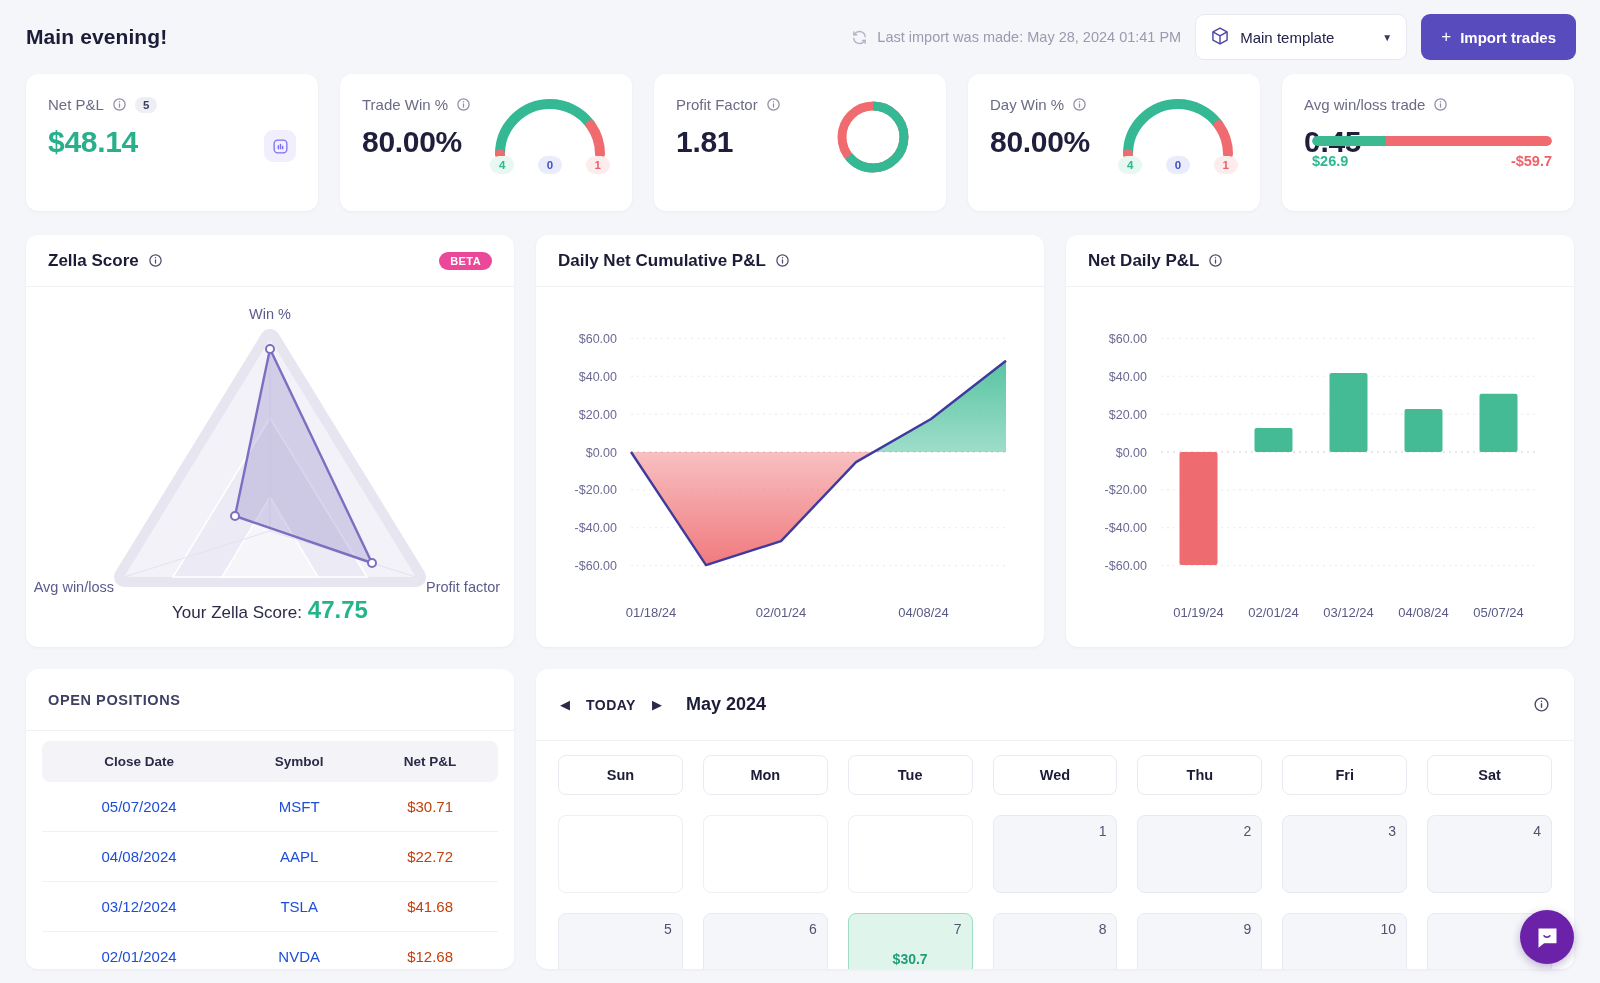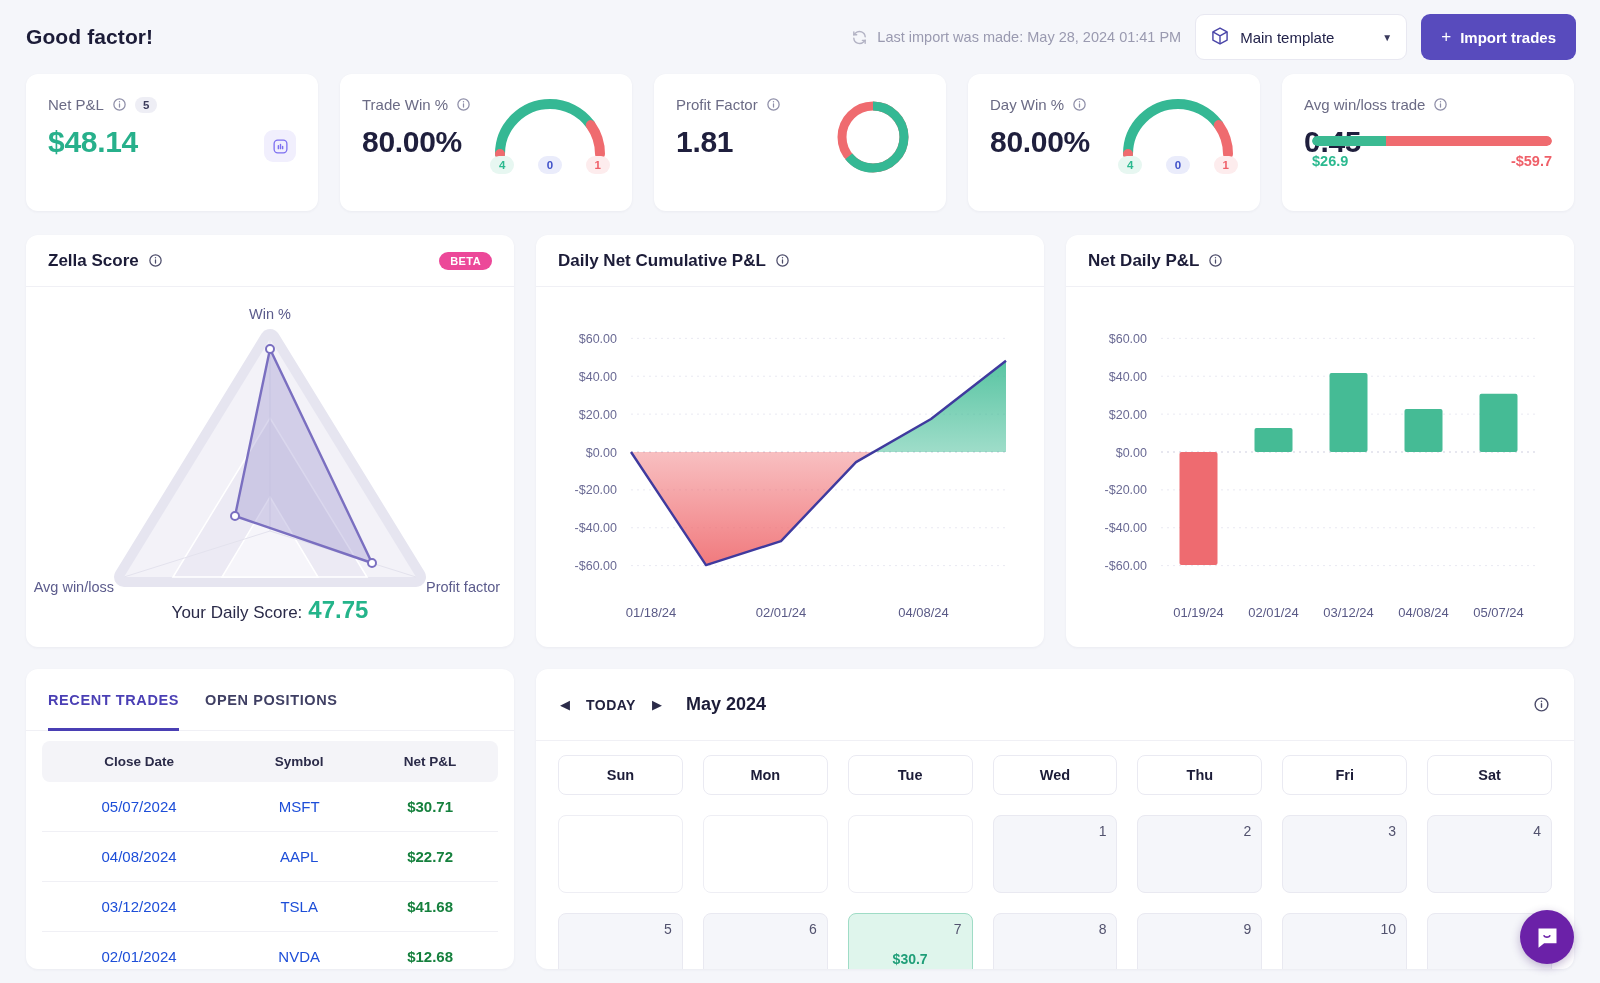--- a/index.html
+++ b/index.html
@@ -107,21 +107,21 @@
   table.trades th {
     background: #f4f4f8; font-size: 13.5px; font-weight: 700; color: #2b2b49;
     padding: 13px 0; text-align: center;
   }
   table.trades th:first-child { border-radius: 8px 0 0 8px; }
   table.trades th:last-child { border-radius: 0 8px 8px 0; }
   table.trades td {
     font-size: 15px; color: #1d4ed8; padding: 16px 0; text-align: center;
     border-bottom: 1px solid #f0f0f5;
   }
-  table.trades td.pl { color: #15803d; font-weight: 700; }
+  table.trades td.pl { color: #c2410c; font-weight: 400; }
   .trades-table-wrap { padding: 10px 16px 0 16px; }
 
   .cal-panel { flex: 1; height: 300px; overflow: hidden; }
   .cal-head { height: 72px; display: flex; align-items: center; padding: 0 24px; border-bottom: 1px solid #f0f0f5; }
   .cal-nav { display: flex; align-items: center; gap: 16px; }
   .arrow { color: #2b2b49; font-size: 13px; cursor: pointer; }
   .today-btn { font-size: 14px; font-weight: 600; letter-spacing: .5px; color: #22223f; cursor: pointer; }
   .cal-month { font-size: 18px; font-weight: 600; color: #1c1c38; margin-left: 8px; }
   .cal-info { margin-left: auto; }
   .cal-grid { padding: 14px 22px 0 22px; display: grid; grid-template-columns: repeat(7, 1fr); gap: 20px; }
@@ -142,21 +142,21 @@
     box-shadow: 0 3px 10px rgba(60,20,110,.3); cursor: pointer;
   }
   .info-i { display:inline-flex; }
 </style>
 </head>
 <body>
 
 <div class="page">
 
   <div class="header">
-    <div class="greeting">Good factor!</div>
+    <div class="greeting">Main evening!</div>
     <div class="header-right">
       <div class="import-info">
         <span class="refresh-icon">
           <svg width="17" height="17" viewBox="0 0 24 24" fill="none" stroke="#b3b3c4" stroke-width="2" stroke-linecap="round">
             <path d="M20 11a8 8 0 0 0-13.6-5.2L4 8"></path>
               <path d="M4 4v4h4"></path>
             <path d="M4 13a8 8 0 0 0 13.6 5.2L20 16"></path>
               <path d="M20 20v-4h-4"></path>
           </svg>
         </span>
@@ -327,21 +327,21 @@
           <polygon points="244,62 346,276 209,229" fill="#8d84c6" fill-opacity="0.32" stroke="#7a6fc0" stroke-width="2.4" stroke-linejoin="round"></polygon>
           <circle cx="244" cy="62" r="4" fill="#ffffff" stroke="#7a6fc0" stroke-width="2"></circle>
           <circle cx="346" cy="276" r="4" fill="#ffffff" stroke="#7a6fc0" stroke-width="2"></circle>
           <circle cx="209" cy="229" r="4" fill="#ffffff" stroke="#7a6fc0" stroke-width="2"></circle>
 
           <text x="244" y="32" text-anchor="middle" class="axis-label" style="font-size:14.5px;fill:#5b5b8c">Win %</text>
           <text x="400" y="305" text-anchor="start" class="axis-label" style="font-size:14.5px;fill:#5b5b8c">Profit factor</text>
           <text x="88" y="305" text-anchor="end" class="axis-label" style="font-size:14.5px;fill:#5b5b8c">Avg win/loss</text>
         </svg>
         <div class="zella-score-line">
-          <span>Your Daily Score:</span><span class="score">47.75</span>
+          <span>Your Zella Score:</span><span class="score">47.75</span>
         </div>
       </div>
     </div>
 
     <div class="panel chart-panel">
       <div class="panel-head">
         <span>Daily Net Cumulative P&amp;L</span>
         <span class="info-i">
           <svg width="15" height="15" viewBox="0 0 24 24" fill="none" stroke="#4d4d6b" stroke-width="2">
               <circle cx="12" cy="12" r="9"></circle>
@@ -431,21 +431,20 @@
             <text x="432.5" y="330" text-anchor="middle" class="xtick">05/07/24</text>
           </svg>
       </div>
     </div>
   </div>
 
   <div class="bot-row">
 
     <div class="panel trades-panel">
       <div class="tabs">
-        <div class="tab active">RECENT TRADES</div>
         <div class="tab">OPEN POSITIONS</div>
       </div>
       <div class="trades-table-wrap">
         <table class="trades">
           <thead>
             <tr>
               <th>Close Date</th>
               <th>Symbol</th>
               <th>Net P&amp;L</th>
             </tr>

